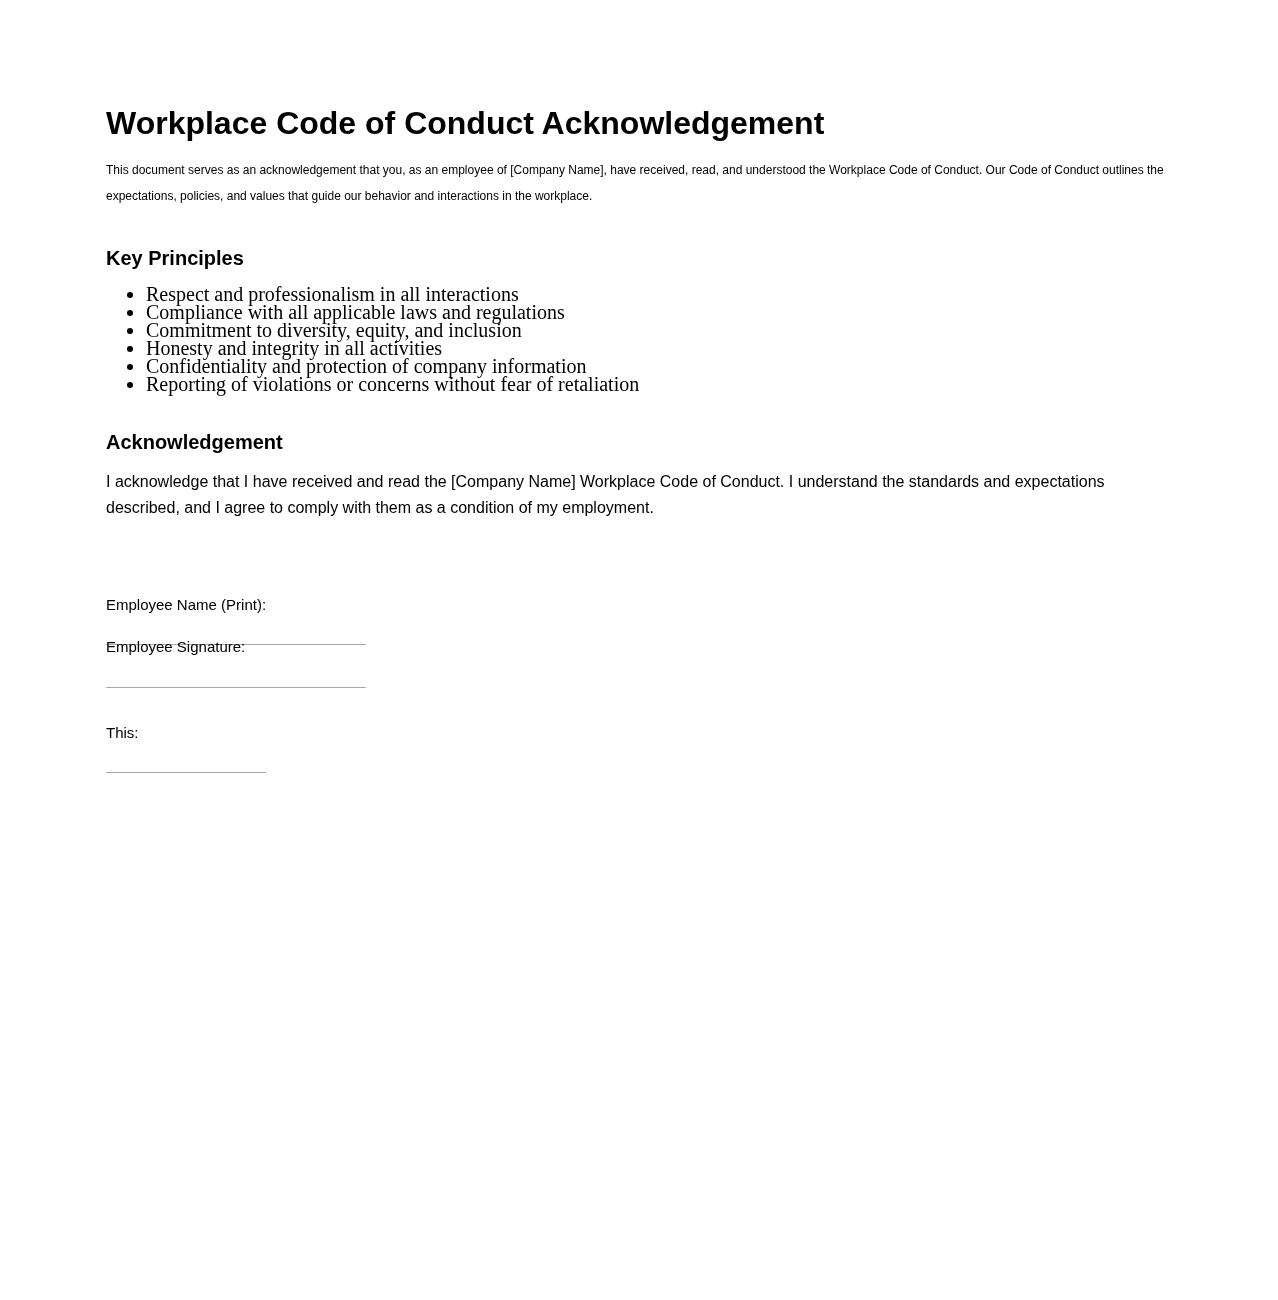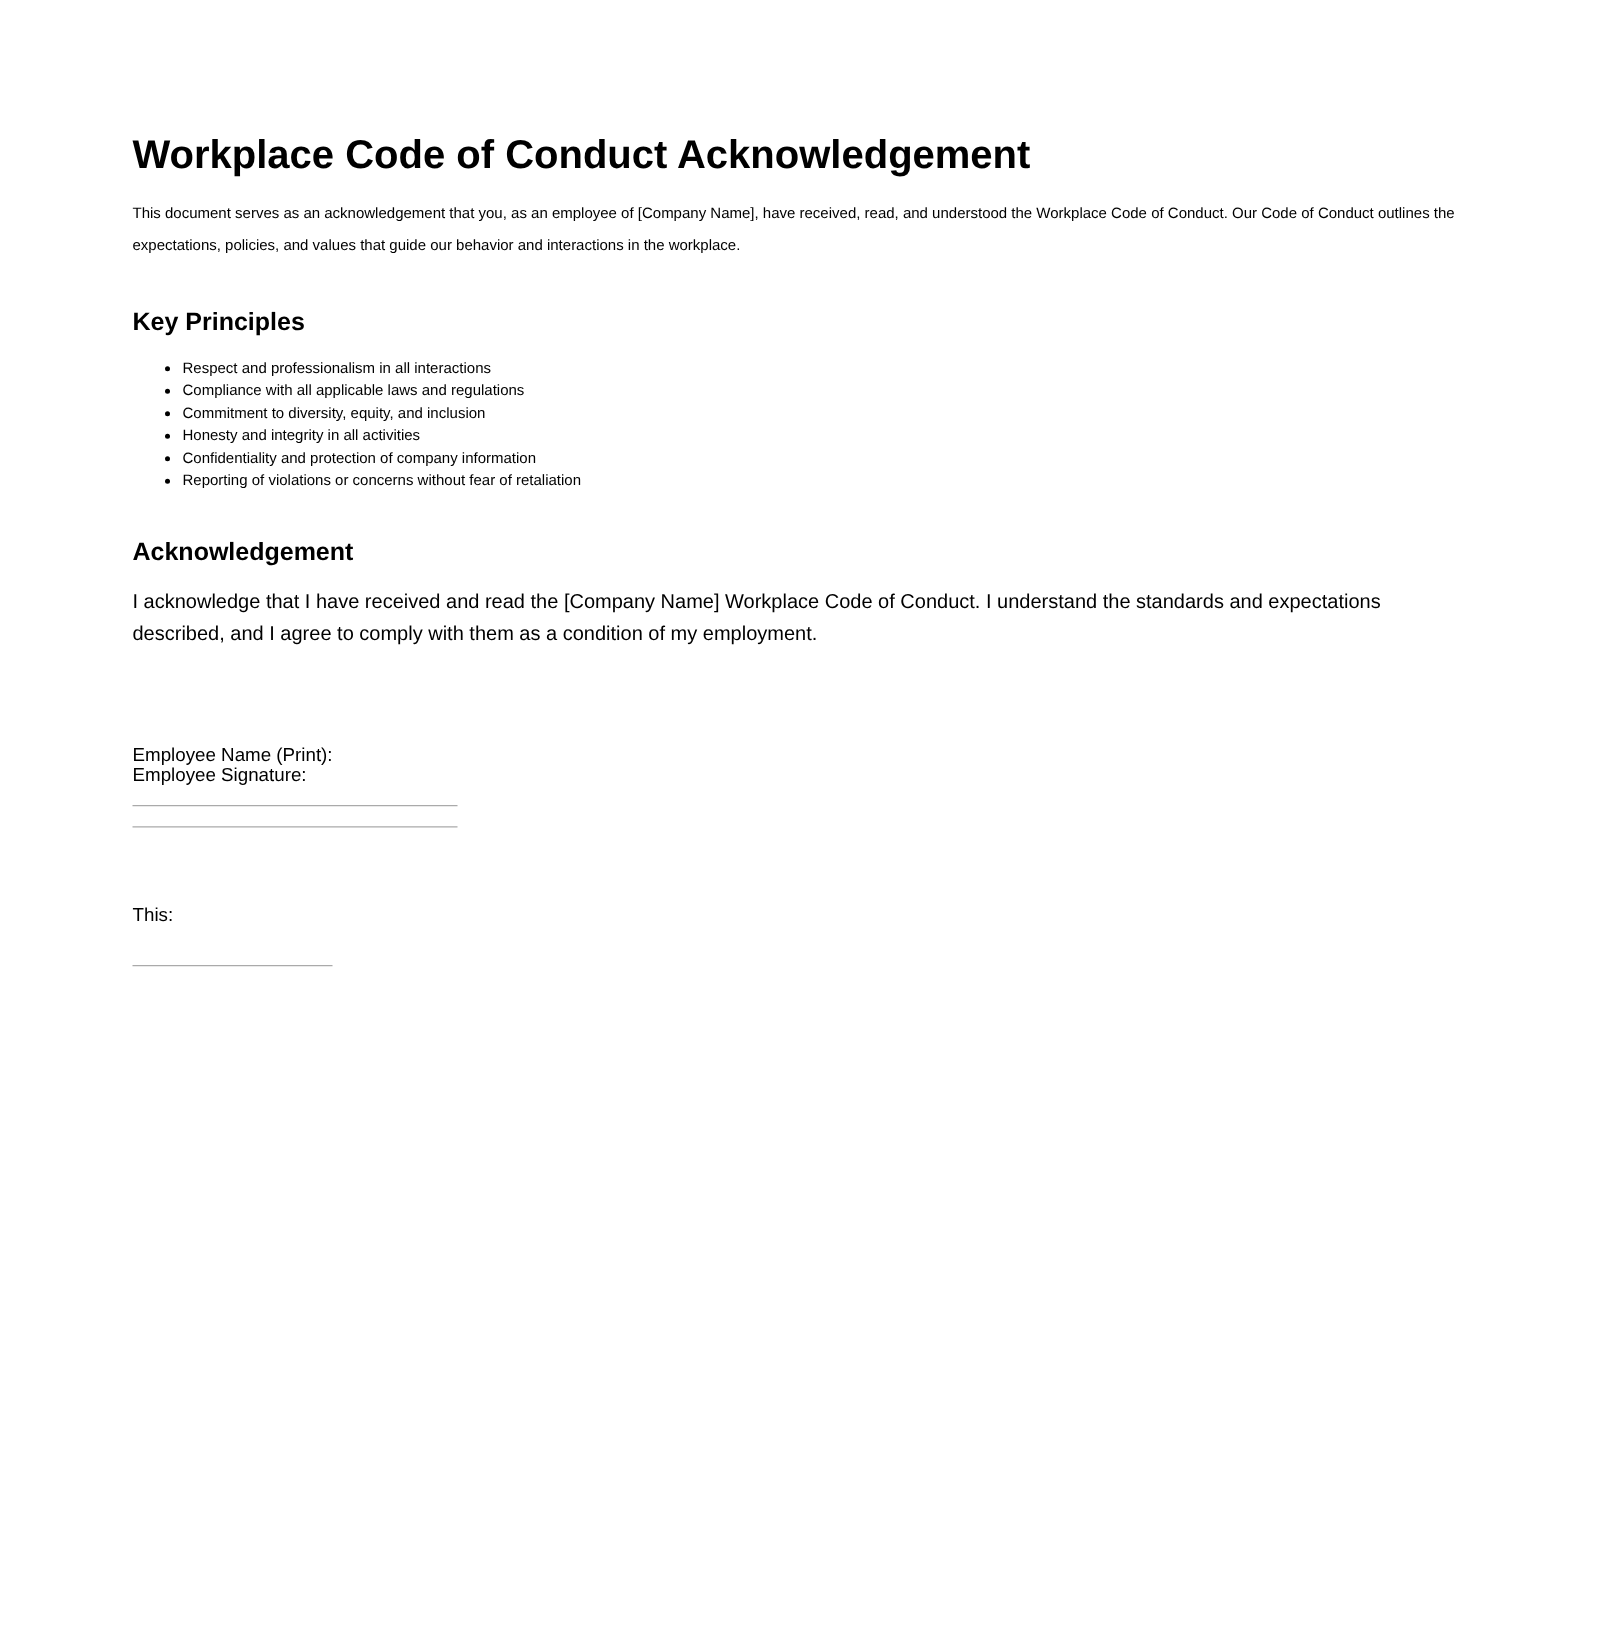--- a/index.html
+++ b/index.html
@@ -49,24 +49,25 @@
       white-space: nowrap;
     }
     .h-principles { top: 246px; }
     .h-ack { top: 430px; text-align: right; }
     ul.principles {
       position: absolute;
       top: 285px;
       left: 0;
       margin: 0;
       padding-left: 40px;
-      font-size: 12px;
+      font-size: 20px;
       line-height: 18px;
       list-style: disc;
       white-space: nowrap;
+      font-family: Liberation Serif, serif;
     }
     ul.principles li { margin: 0; }
     .ack-text {
       position: absolute;
       top: 469px;
       left: 0;
       margin: 0;
       width: 1020px;
       font-size: 16px;
       line-height: 26px;
@@ -82,21 +83,21 @@
       display: block;
     }
     .field-line {
       position: absolute;
       left: 0;
       height: 0;
       border-top: 1px solid #aaaaaa;
     }
     .field-name { top: 553px; margin-top: 43px; }
     .field-name .field-line { top: 48px; width: 260px; }
-    .field-sig { top: 612px; }
+    .field-sig { top: 638px; }
     .field-sig .field-line { top: 49px; width: 260px; }
     .field-date { top: 724px; }
     .field-date .field-line { top: 48px; width: 160px; }
   </style>
 </head>
 <body>
 
 <div class="page">
 
   <h1>Workplace Code of Conduct Acknowledgement</h1>

